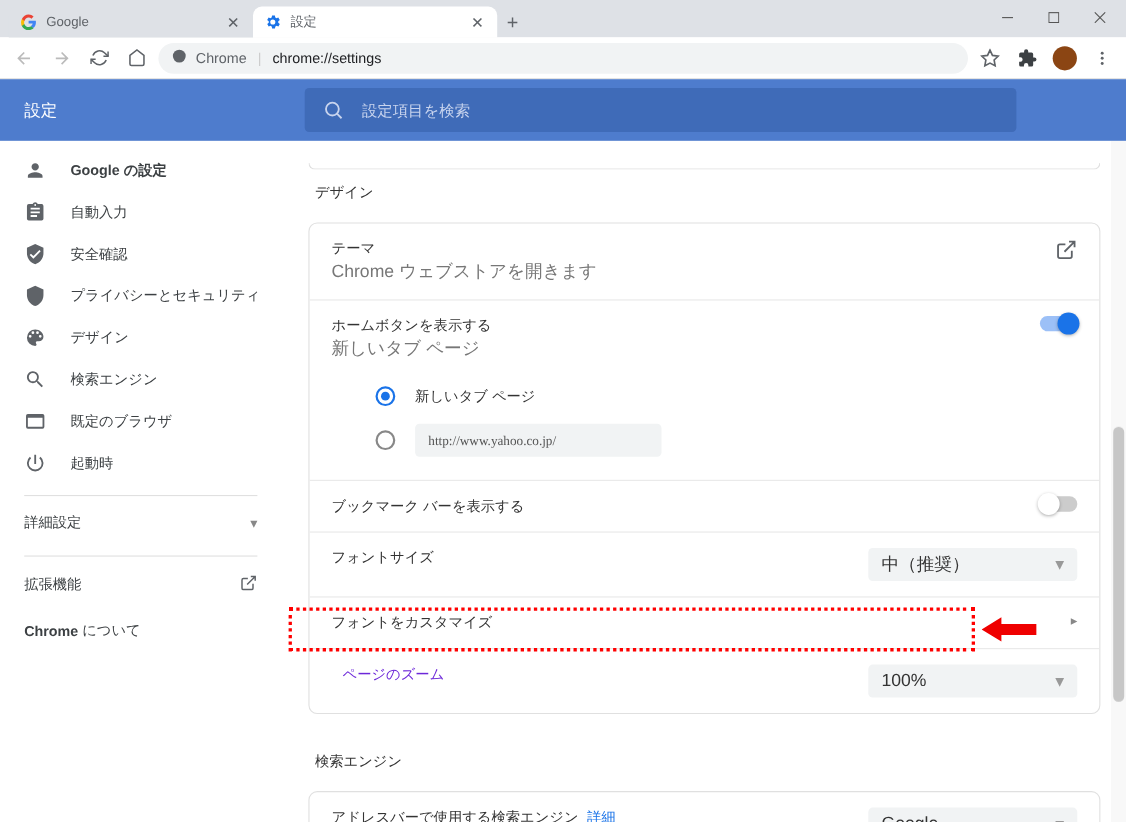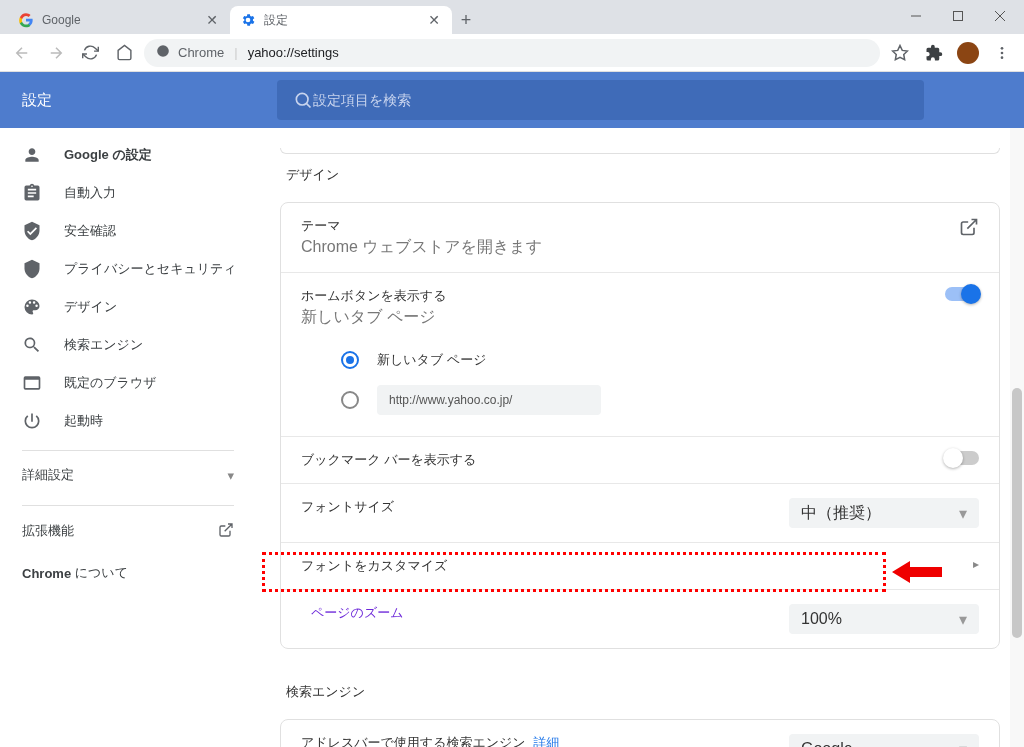--- a/index.html
+++ b/index.html
@@ -26,21 +26,21 @@
 .omnibox { flex: 1; height: 28px; background: #f1f3f4; border-radius: 14px; display: flex; align-items: center; padding: 0 12px; gap: 8px; color: #5f6368; font-size: 13px; }
 .omnibox .url-prefix { color: #5f6368; }
 .omnibox .url-sep { color: #ccc; margin: 0 2px; }
 .omnibox .url-path { color: #202124; }
 .addr-icon { width: 28px; height: 28px; display: flex; align-items: center; justify-content: center; color: #5f6368; }
 .profile-dot { width: 22px; height: 22px; border-radius: 50%; background: #8b4513; }
 
 
 .header { height: 56px; background: #4e7ccd; display: flex; align-items: center; }
 .header-title { width: 277px; padding-left: 22px; color: #fff; font-size: 15px; }
-.header-search { flex: 1; height: 40px; background: #3f6bb8; border-radius: 4px; margin-right: 100px; display: flex; align-items: center; padding: 0 16px; color: #c8d4ee; }
+.header-search { flex: 1; height: 40px; background: #3f6bb8; border-radius: 4px; margin-right: 100px; display: flex; align-items: center; padding: 0 16px; gap: 16px; color: #c8d4ee; }
 .header-search input { background: transparent; border: none; outline: none; color: #fff; font-size: 14px; flex: 1; }
 .header-search input::placeholder { color: #c8d4ee; }
 
 
 .content-area { display: flex; height: calc(747px - 34px - 38px - 56px); }
 
 
 .sidebar { width: 256px; padding-top: 8px; }
 .side-item { height: 38px; display: flex; align-items: center; padding-left: 22px; gap: 22px; color: #5f6368; cursor: pointer; font-size: 13px; }
 .side-item .side-icon { width: 20px; height: 20px; display: flex; align-items: center; justify-content: center; color: #5f6368; }
@@ -70,21 +70,21 @@
 .toggle.off { background: #ccc; }
 .toggle.off::after { content: ""; position: absolute; left: -2px; top: -3px; width: 20px; height: 20px; border-radius: 50%; background: #fff; box-shadow: 0 1px 3px rgba(0,0,0,0.3); }
 
 
 .radio-group { padding: 8px 20px 16px 60px; border-bottom: 1px solid #e8e8e8; }
 .radio-row { display: flex; align-items: center; height: 40px; gap: 18px; }
 .radio { width: 18px; height: 18px; border: 2px solid #888; border-radius: 50%; display: flex; align-items: center; justify-content: center; }
 .radio.checked { border-color: #1a73e8; }
 .radio.checked::after { content: ""; width: 8px; height: 8px; border-radius: 50%; background: #1a73e8; }
 .radio-label { font-size: 13px; color: #333; }
-.radio-input { height: 30px; background: #f1f3f4; border: none; border-radius: 4px; padding: 0 12px; font-size: 12px; color: #555; width: 224px; }
+.radio-input { height: 30px; background: #f1f3f4; border: none; border-radius: 4px; padding: 0 12px; font-size: 12px; color: #555; width: 224px; font-family: Liberation Serif, serif; }
 
 
 .dropdown { height: 30px; background: #f1f3f4; border-radius: 4px; padding: 0 12px; display: flex; align-items: center; justify-content: space-between; min-width: 190px; color: #333; font-size: 16px; }
 .dropdown .dd-arrow { color: #999; }
 
 .link-blue { color: #1a73e8; }
 
 
 .highlight-row { position: relative; }
 .dotted-overlay { position: absolute; border: 3px dotted red; pointer-events: none; }
@@ -166,21 +166,21 @@
       <svg width="17" height="17" viewBox="0 0 24 24" fill="none" stroke="currentColor" stroke-width="2">
         <path d="M3 9l9-7 9 7v11a2 2 0 0 1-2 2H5a2 2 0 0 1-2-2z"></path>
       </svg>
     </div>
   <div class="omnibox">
     <span><svg width="14" height="14" viewBox="0 0 24 24" fill="#5f6368">
           <circle cx="12" cy="12" r="10"></circle>
         </svg></span>
     <span class="url-prefix">Chrome</span>
     <span class="url-sep">|</span>
-    <span class="url-path">yahoo://settings</span>
+    <span class="url-path">chrome://settings</span>
   </div>
   <div class="addr-icon">
       <svg width="18" height="18" viewBox="0 0 24 24" fill="none" stroke="#5f6368" stroke-width="2">
         <polygon points="12 2 15 8.5 22 9.3 17 14 18.2 21 12 17.8 5.8 21 7 14 2 9.3 9 8.5 12 2"></polygon>
       </svg>
     </div>
   <div class="addr-icon">
       <svg width="18" height="18" viewBox="0 0 24 24" fill="#3c4043">
         <path d="M20.5 11H19V7a2 2 0 0 0-2-2h-4V3.5a2.5 2.5 0 0 0-5 0V5H4a2 2 0 0 0-2 2v3.8h1.5a2.7 2.7 0 0 1 0 5.4H2V20a2 2 0 0 0 2 2h3.8v-1.5a2.7 2.7 0 0 1 5.4 0V22H17a2 2 0 0 0 2-2v-4h1.5a2.5 2.5 0 0 0 0-5z"></path>
       </svg>

